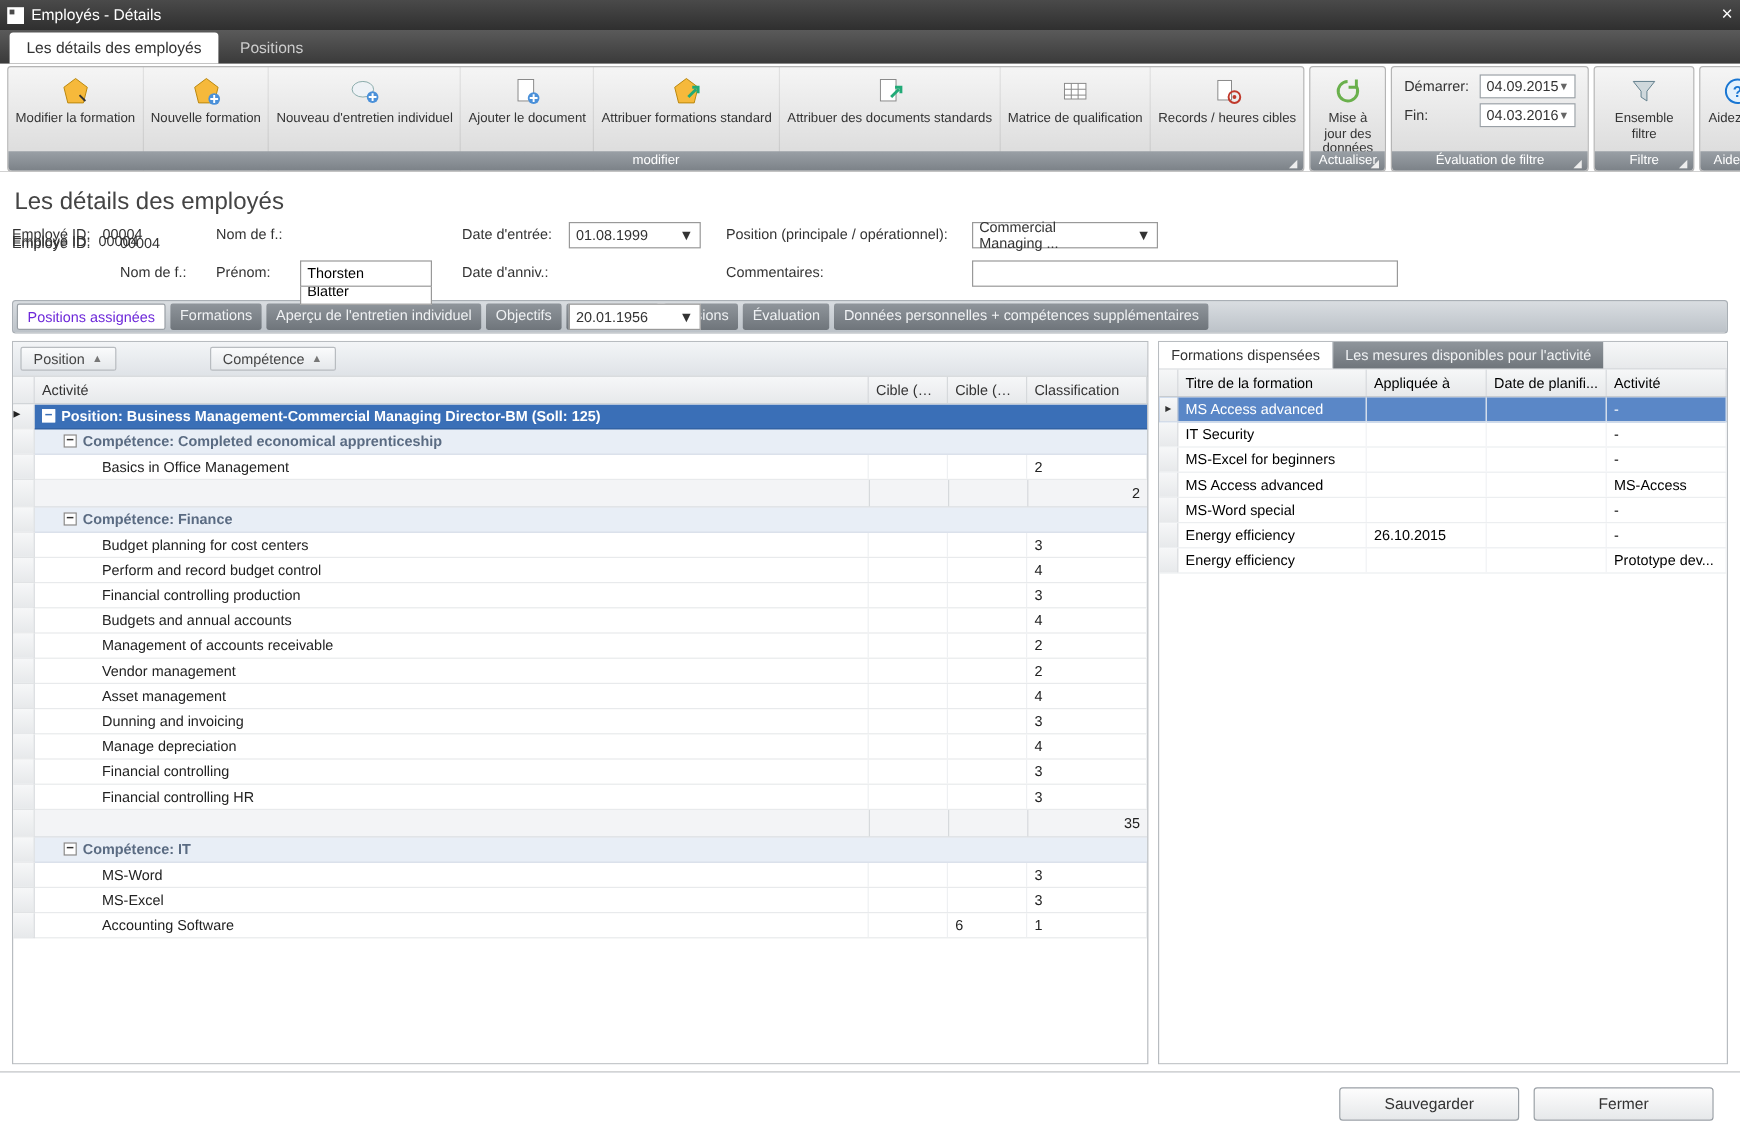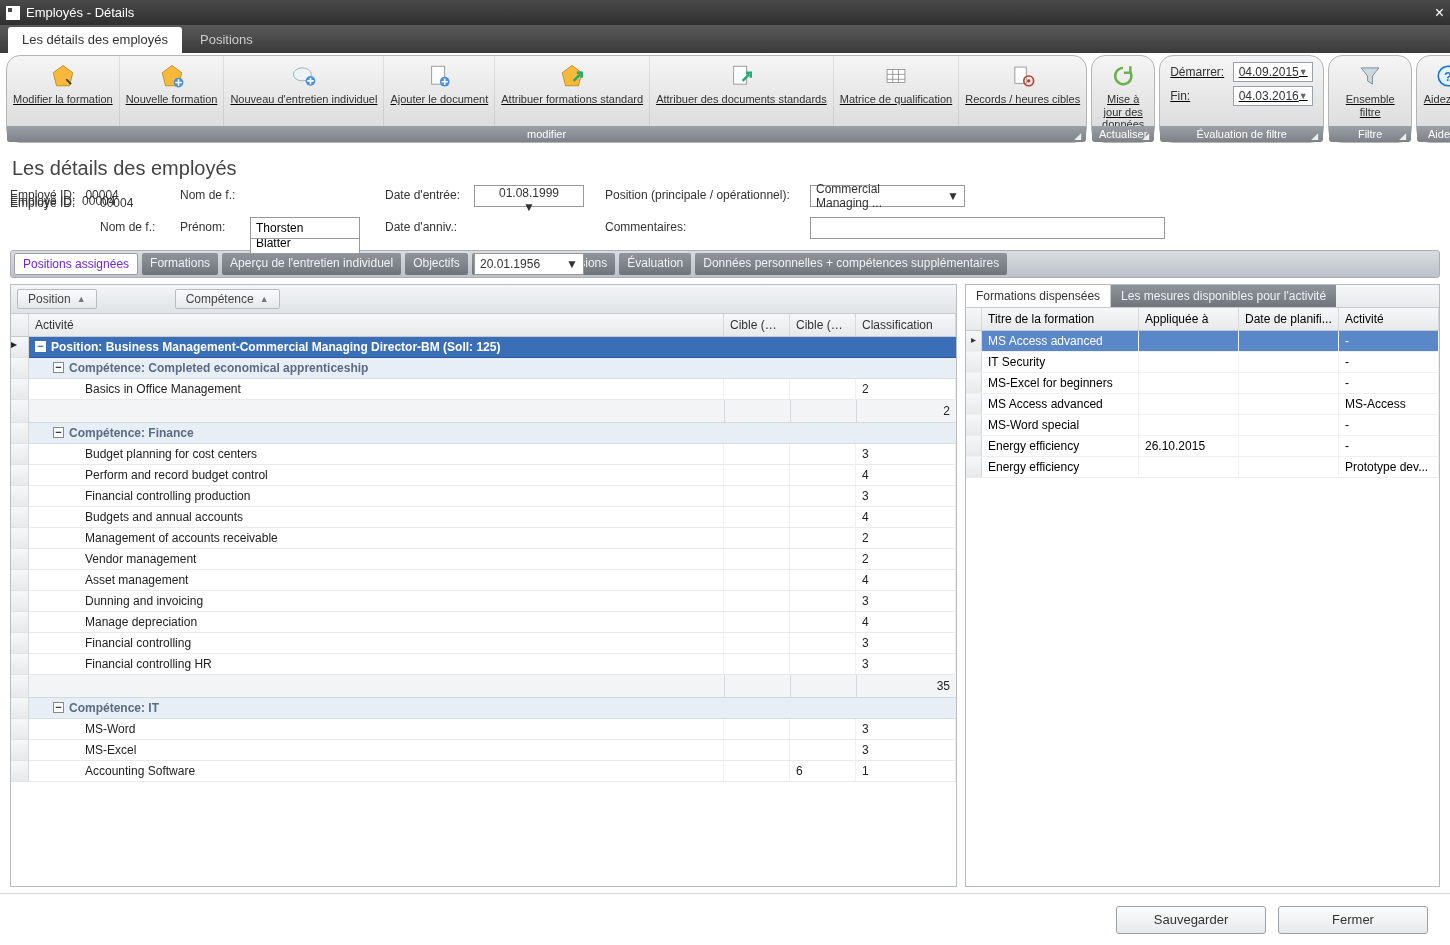--- a/index.html
+++ b/index.html
@@ -10,21 +10,21 @@
 .titlebar .app-icon { width:14px; height:14px; background:#fff; margin-right:6px; display:inline-block; position:relative; }
 .titlebar .app-icon::after{content:"";position:absolute;left:2px;top:2px;width:4px;height:4px;background:#4a4a4a;}
 .titlebar .close { margin-left:auto; font-size:16px; cursor:pointer; }
 
 .tabs-top { height:28px; background:linear-gradient(#5a5a5a,#3a3a3a); display:flex; align-items:flex-end; padding-left:8px; gap:4px; }
 .tabs-top .tab { padding:5px 14px 6px; font-size:13px; color:#ccc; border-radius:3px 3px 0 0; cursor:pointer; }
 .tabs-top .tab.active { background:#fff; color:#333; }
 
 .ribbon-wrap { background:#fff; padding:2px 6px 0; }
 .ribbon { height:88px; display:flex; gap:4px; }
-.rgroup { background:linear-gradient(#f5f5f5,#d8d8d8); border:1px solid #b5b5b5; border-radius:14px; position:relative; display:flex;text-decoration:underline; }
+.rgroup { background:linear-gradient(#f5f5f5,#d8d8d8); border:1px solid #b5b5b5; border-radius:3px; position:relative; display:flex; }
 .rgroup .btns { display:flex; }
 .rbtn { display:flex; flex-direction:column; align-items:center; justify-content:flex-start; padding:4px 6px 0; min-width:62px; font-size:11px; color:#333; text-align:center; line-height:1.15; cursor:pointer; border-right:1px solid rgba(0,0,0,0.08); }
 .rbtn:last-child{border-right:none;}
 .rbtn .ic { width:28px; height:28px; margin:2px 0 3px; border-radius:3px; display:flex; align-items:center; justify-content:center; font-size:18px; }
 .rbtn .ic svg{width:26px;height:26px;}
 .rgroup .caption { position:absolute; bottom:0; left:0; right:0; height:16px; background:linear-gradient(#9aa0a6,#7c8288); color:#fff; font-size:11px; text-align:center; line-height:16px; border-radius:0 0 3px 3px; white-space:nowrap; overflow:hidden; }
 .rgroup .corner { position:absolute; right:2px; bottom:1px; width:10px; height:10px; font-size:9px; color:#eee; }
 
 .rgroup.filter-eval { flex-direction:column; justify-content:flex-start; padding:6px 10px 18px; min-width:165px; }
 .rgroup.filter-eval .row { display:flex; align-items:center; gap:5px; font-size:12px; color:#333; margin-bottom:4px; }
@@ -297,21 +297,21 @@
       </span>
     </div>
 
     <div style="position:relative; margin-top:-70px; height:62px; font-size:12px; color:#333;">
       <div style="position:absolute;left:0;top:0;"><span>Employé ID:</span>&nbsp;&nbsp;&nbsp;<span>00004</span></div>
 
       <div style="position:absolute;left:170px;top:0;">Nom de f.:</div>
       <input class="txt" style="position: absolute; left: 240px; top: -3px; width: 110px; height: 22px; border: 1px solid rgb(153, 153, 153); padding: 0px 5px; font-size: 12px; margin-top: 47px;" value="Blatter">
 
       <div style="position:absolute;left:375px;top:0;">Date d'entrée:</div>
-      <div class="sel" style="position:absolute;left:464px;top:-3px;width:110px;height:22px;border:1px solid #999;display:flex;align-items:center;justify-content:space-between;padding:0 5px;background:#fff;flex-direction:column;">
+      <div class="sel" style="position:absolute;left:464px;top:-3px;width:110px;height:22px;border:1px solid #999;display:flex;align-items:center;justify-content:space-between;padding:0 5px;background:#fff;">
           <span>01.08.1999</span>
           <span class="dd">▼</span>
         </div>
 
       <div style="position:absolute;left:595px;top:0;">Position (principale / opérationnel):</div>
       <div class="sel" style="position:absolute;left:800px;top:-3px;width:155px;height:22px;border:1px solid #999;display:flex;align-items:center;justify-content:space-between;padding:0 5px;background:#fff;gap:43px;">
           <span>Commercial Managing ...</span>
           <span class="dd">▼</span>
         </div>
 

